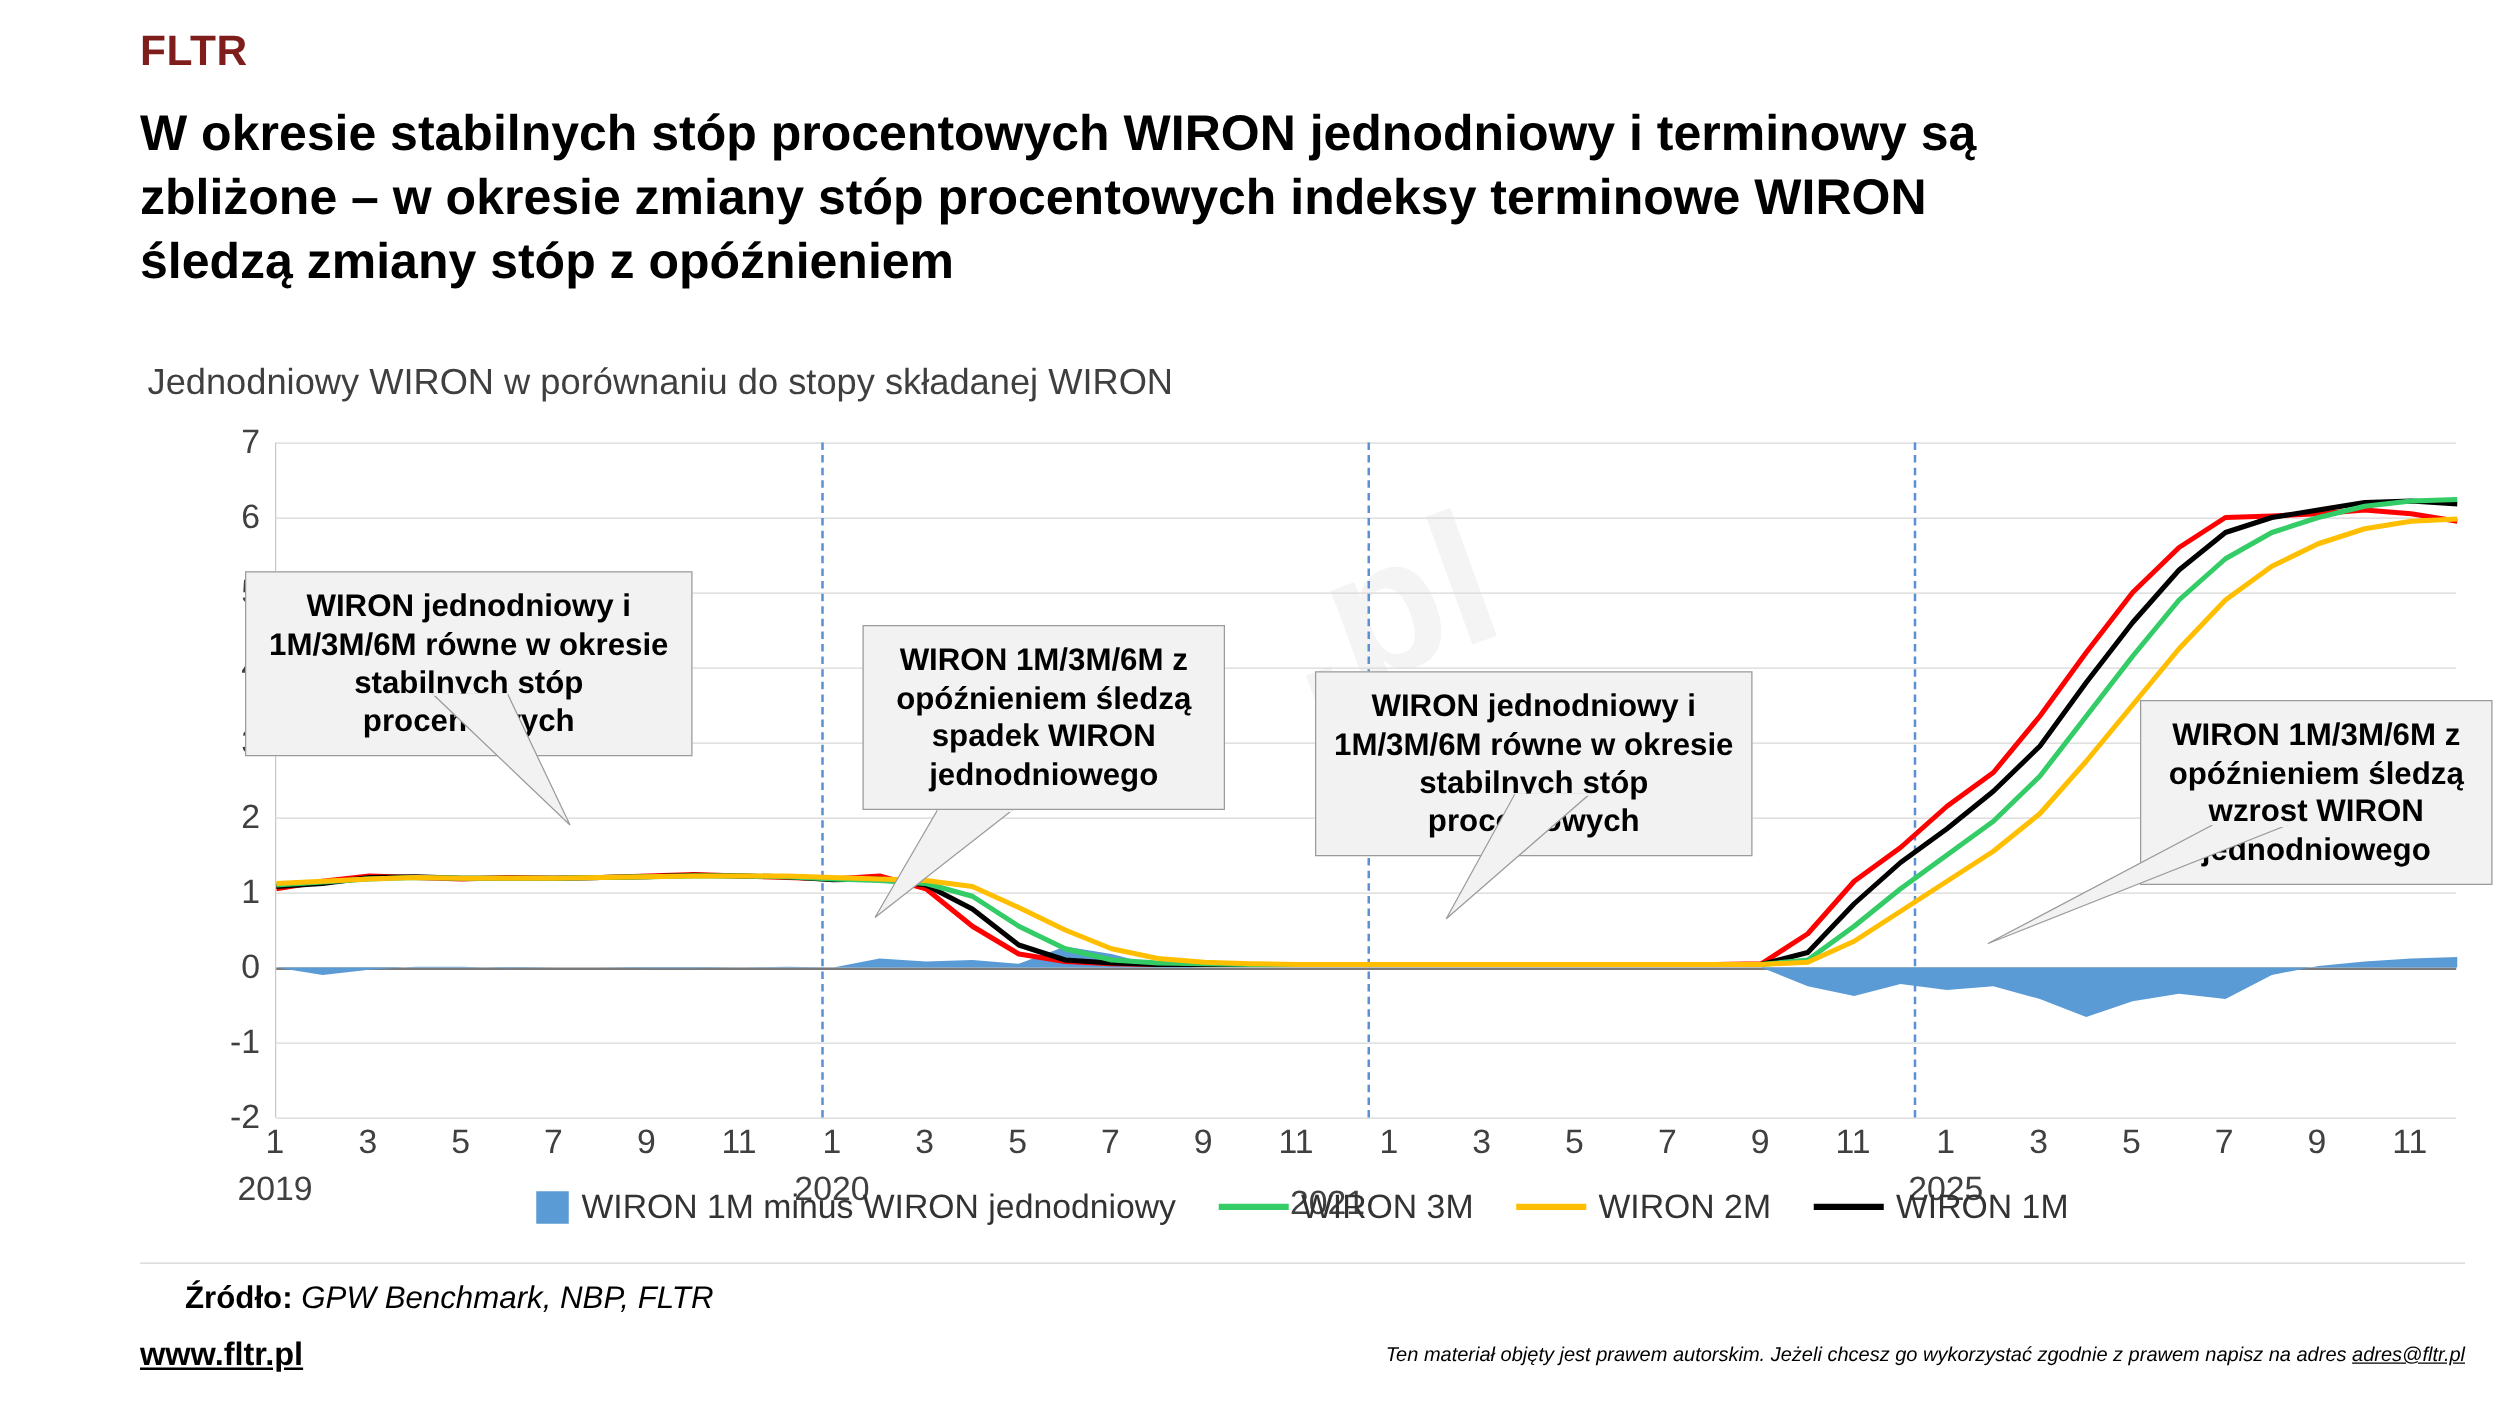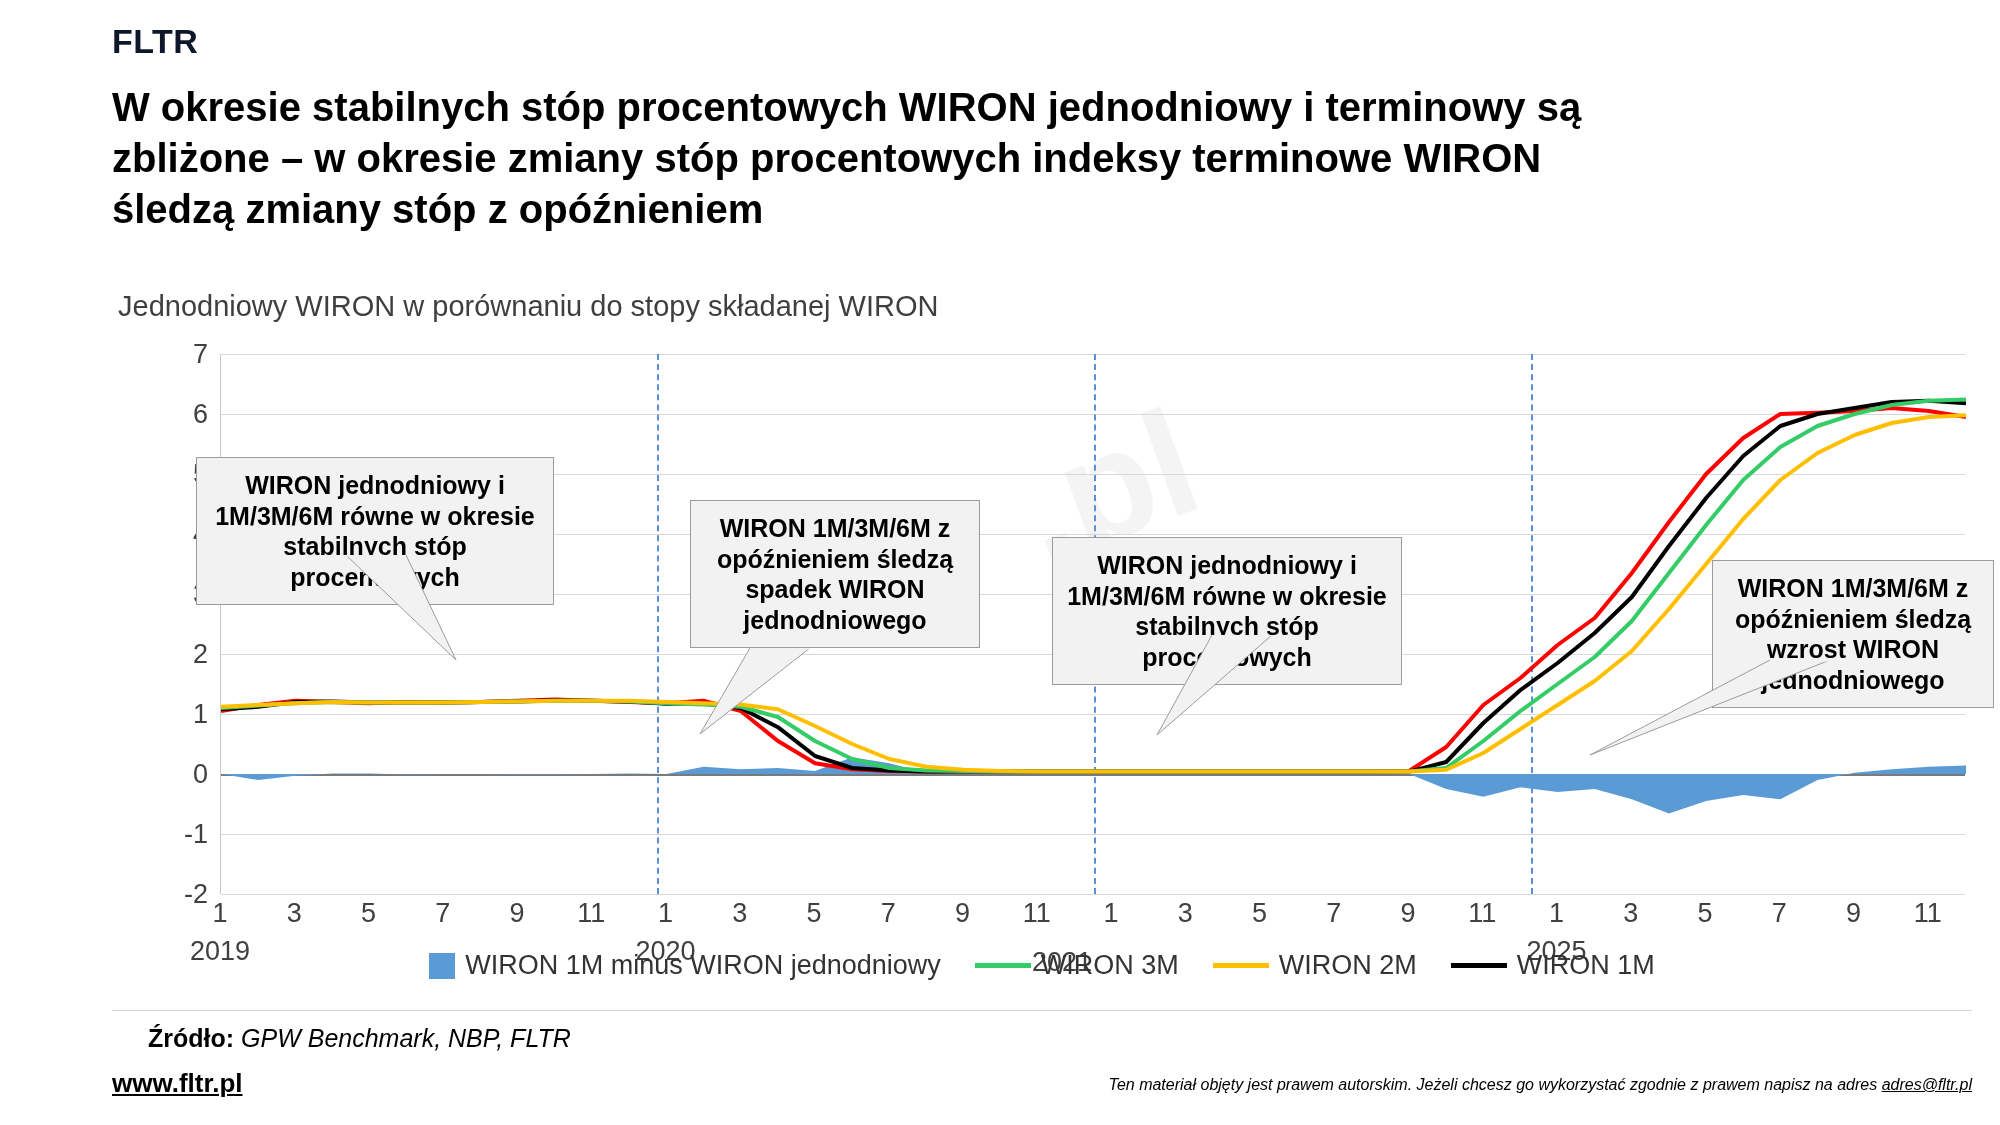--- a/index.html
+++ b/index.html
@@ -17,21 +17,21 @@
   }
 
   
   .brand {
     position: absolute;
     left: 112px;
     top: 22px;
     font-size: 34px;
     font-weight: bold;
     letter-spacing: 0.5px;
-    color: #0f172a;
+    color: #7f1d1d;
   }
   .headline {
     position: absolute;
     left: 112px;
     top: 82px;
     width: 1560px;
     font-size: 40px;
     line-height: 1.28;
     font-weight: bold;
     color: #000000;

